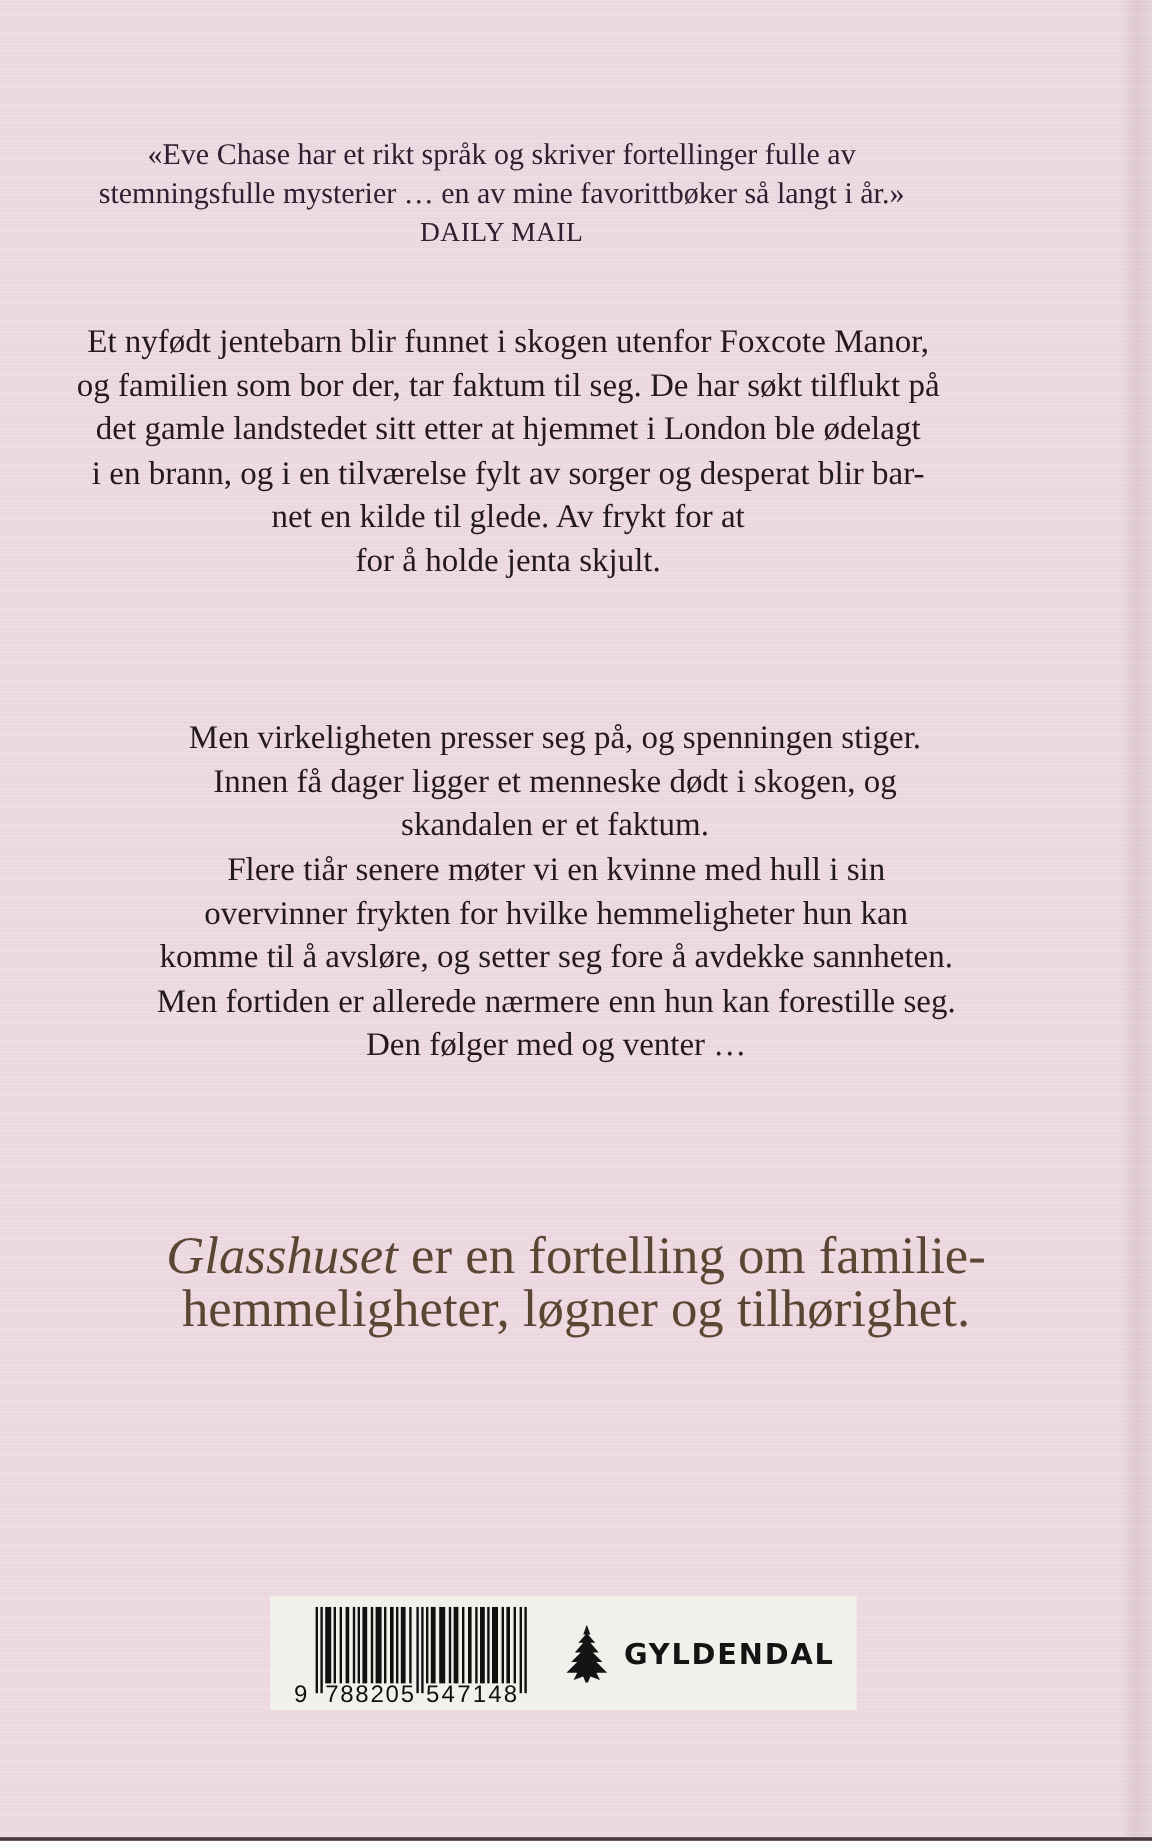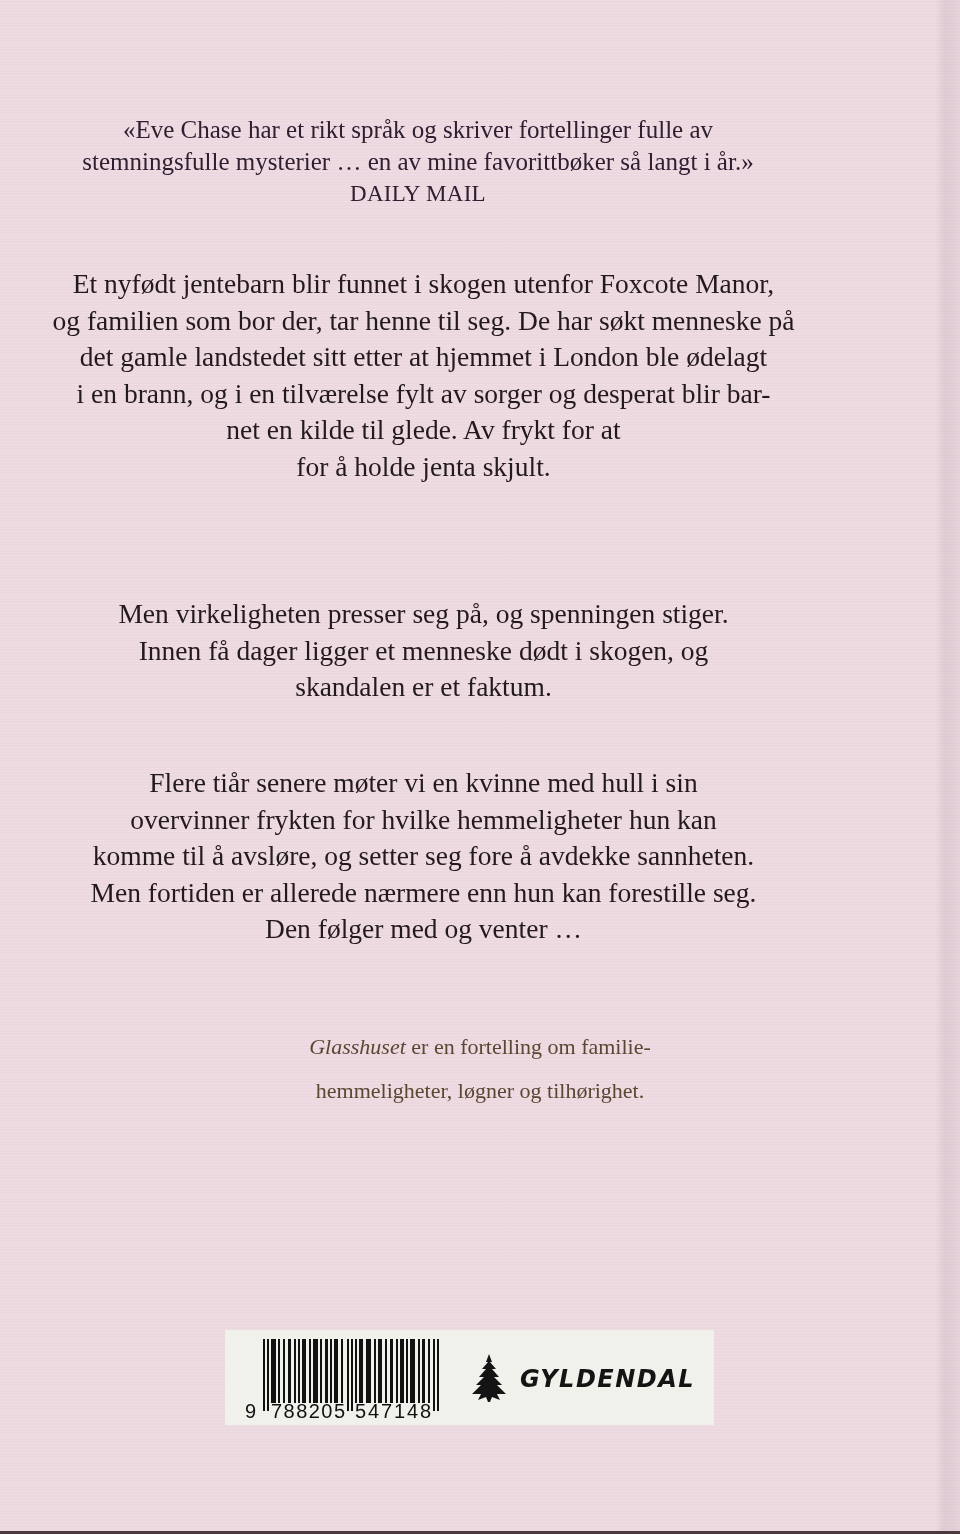--- a/index.html
+++ b/index.html
@@ -48,29 +48,29 @@
       position: absolute;
       left: 0;
       width: 847px;
       text-align: center;
       font-size: 27.5px;
       line-height: 36.5px;
       color: #231a1c;
     }
     .blurb .line { display: block; white-space: nowrap; }
     #para1 { top: 266px; }
-    #para2 { top: 596px; }
-    #para3 { top: 765px; }
+    #para2 { top: 596px; padding-left: 39px; }
+    #para3 { top: 706px; margin-left: 40px; }
     .tagline {
       position: absolute;
       top: 1025px;
       left: 0;
       width: 960px;
       text-align: center;
-      font-size: 22px;
+      font-size: 44px;
       line-height: 44px;
       color: #5a4632;
     }
     .tagline .line { display: block; white-space: nowrap; }
     .tagline em { font-style: italic; }
     .label {
       position: absolute;
       left: 225px;
       top: 1330px;
       width: 489px;
@@ -93,37 +93,36 @@
       display: flex;
       align-items: center;
       gap: 12px;
     }
     .publisher-name {
       font-family: "DejaVu Sans", "Liberation Sans", sans-serif;
       font-weight: bold;
       font-size: 24px;
       letter-spacing: 1.5px;
       color: #141414;
-      font-style: italic;
     }
   </style>
 </head>
 <body>
 
 <div class="cover">
 
   <div class="quote">
     <span class="line" style="display:block">«Eve Chase har et rikt språk og skriver fortellinger fulle av</span>
     <span class="line" style="display:block">stemningsfulle mysterier … en av mine favorittbøker så langt i år.»</span>
     <span class="source">DAILY MAIL</span>
   </div>
 
   <div class="blurb" id="para1">
     <span class="line">Et nyfødt jentebarn blir funnet i skogen utenfor Foxcote Manor,</span>
-    <span class="line">og familien som bor der, tar henne til seg. De har søkt menneske på</span>
+    <span class="line">og familien som bor der, tar faktum til seg. De har søkt tilflukt på</span>
     <span class="line">det gamle landstedet sitt etter at hjemmet i London ble ødelagt</span>
     <span class="line">i en brann, og i en tilværelse fylt av sorger og desperat blir bar-</span>
     <span class="line">net en kilde til glede. Av frykt for at</span>
     <span class="line">for å holde jenta skjult.</span>
   </div>
 
   <div class="blurb" id="para2">
     <span class="line">Men virkeligheten presser seg på, og spenningen stiger.</span>
     <span class="line">Innen få dager ligger et menneske dødt i skogen, og</span>
     <span class="line">skandalen er et faktum.</span>

